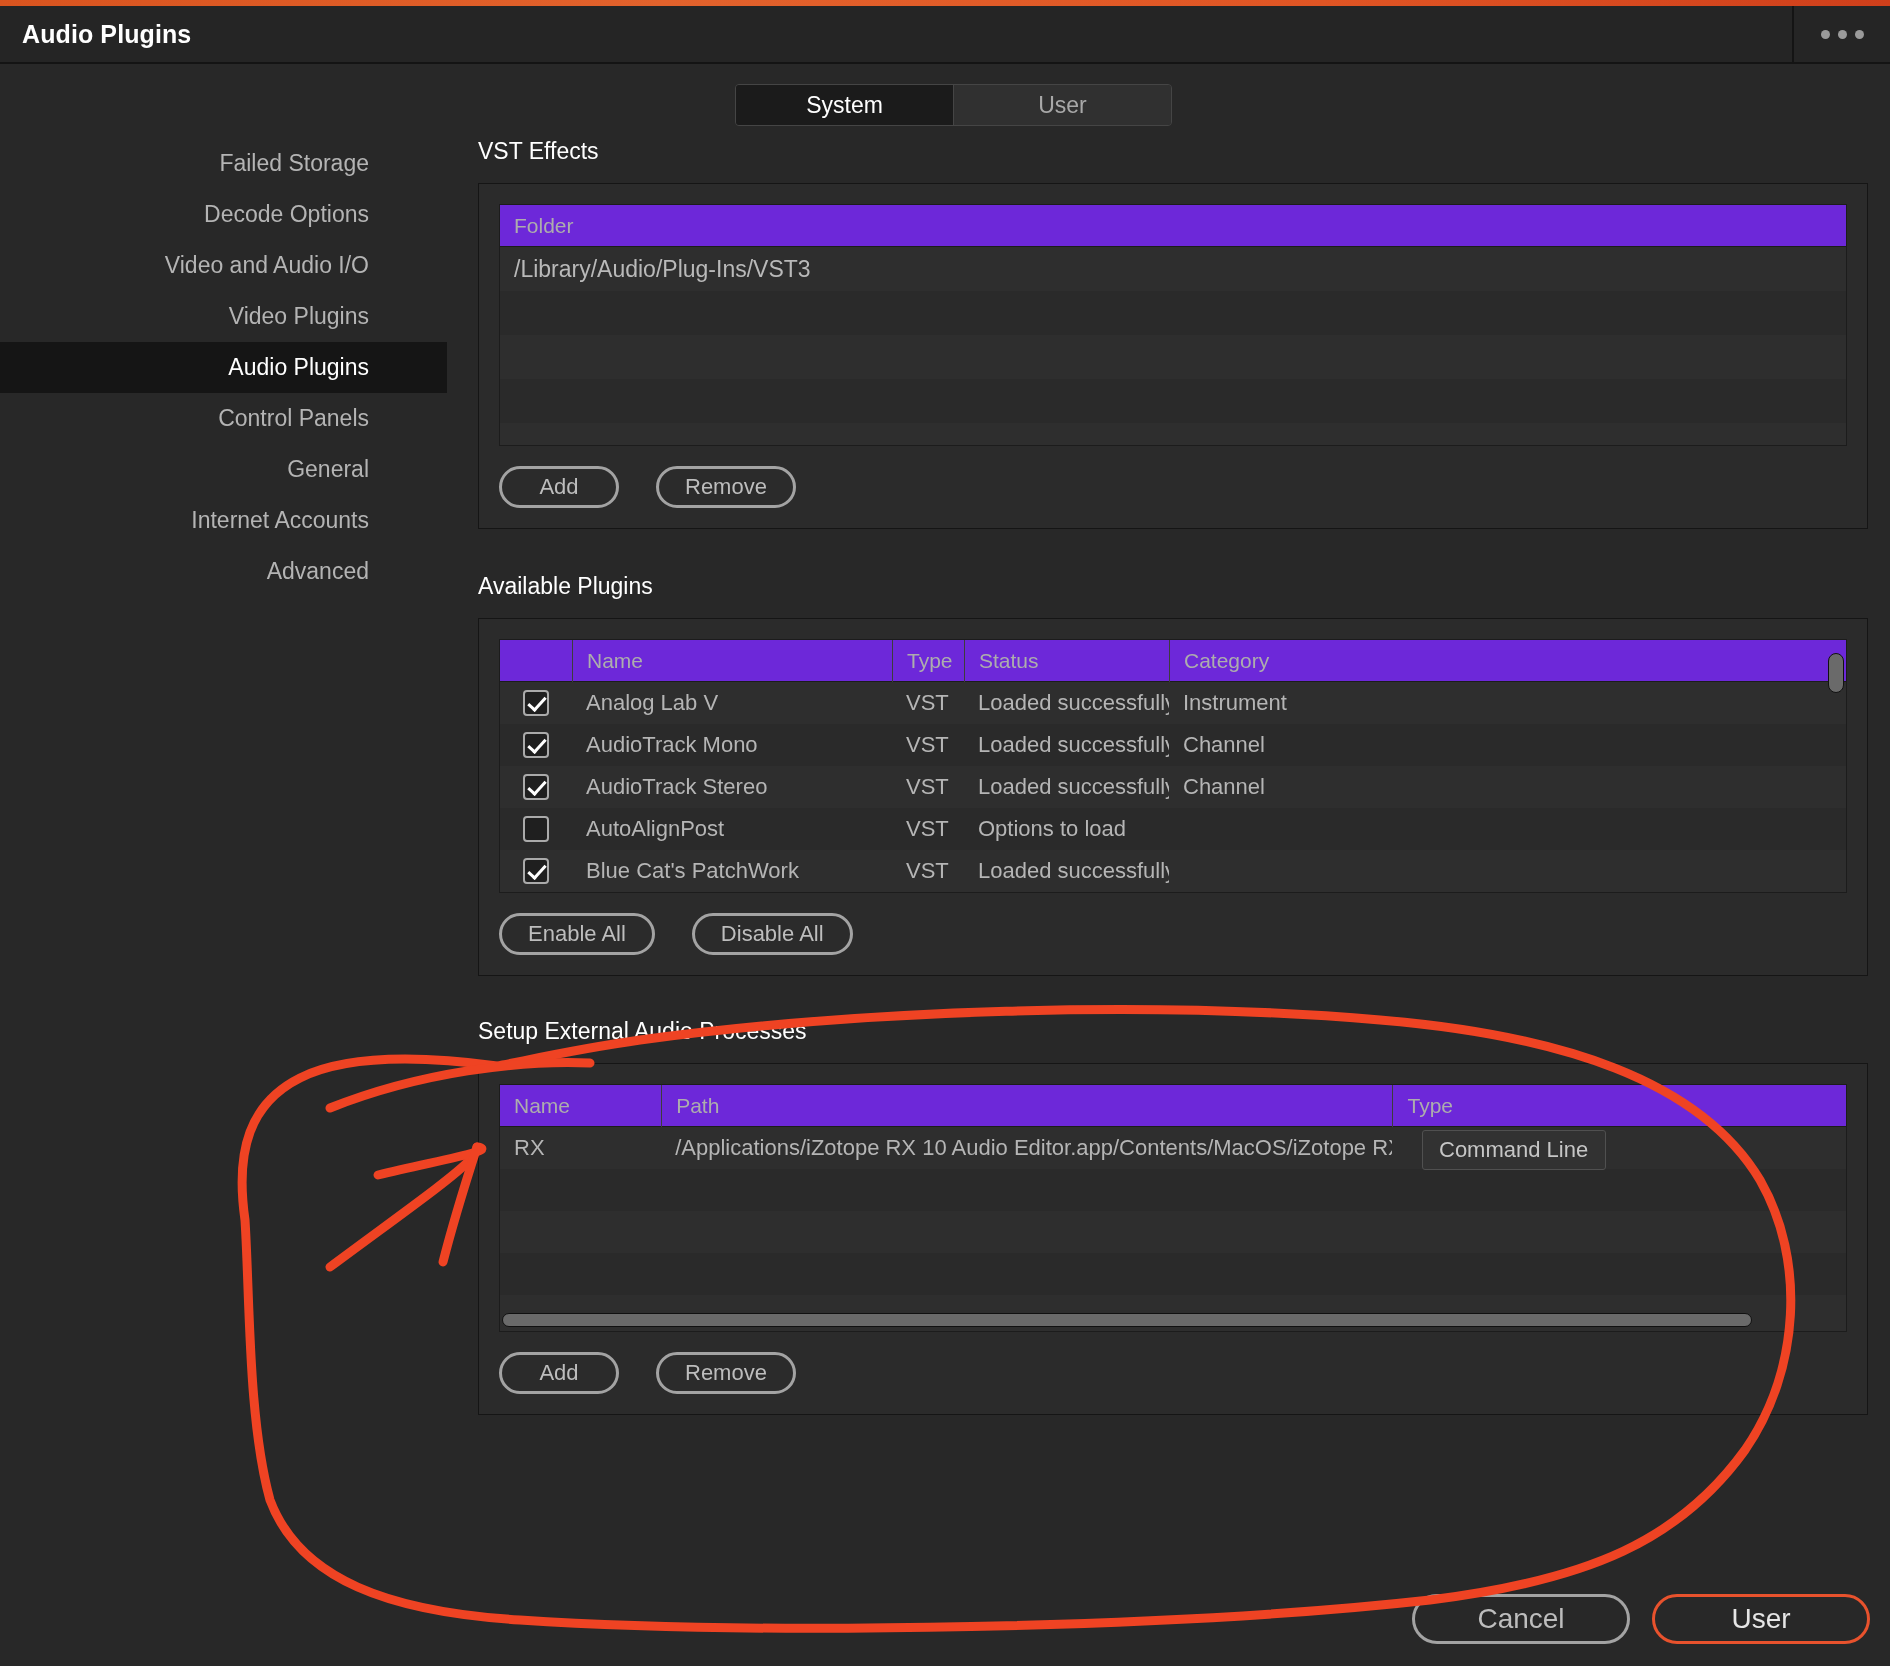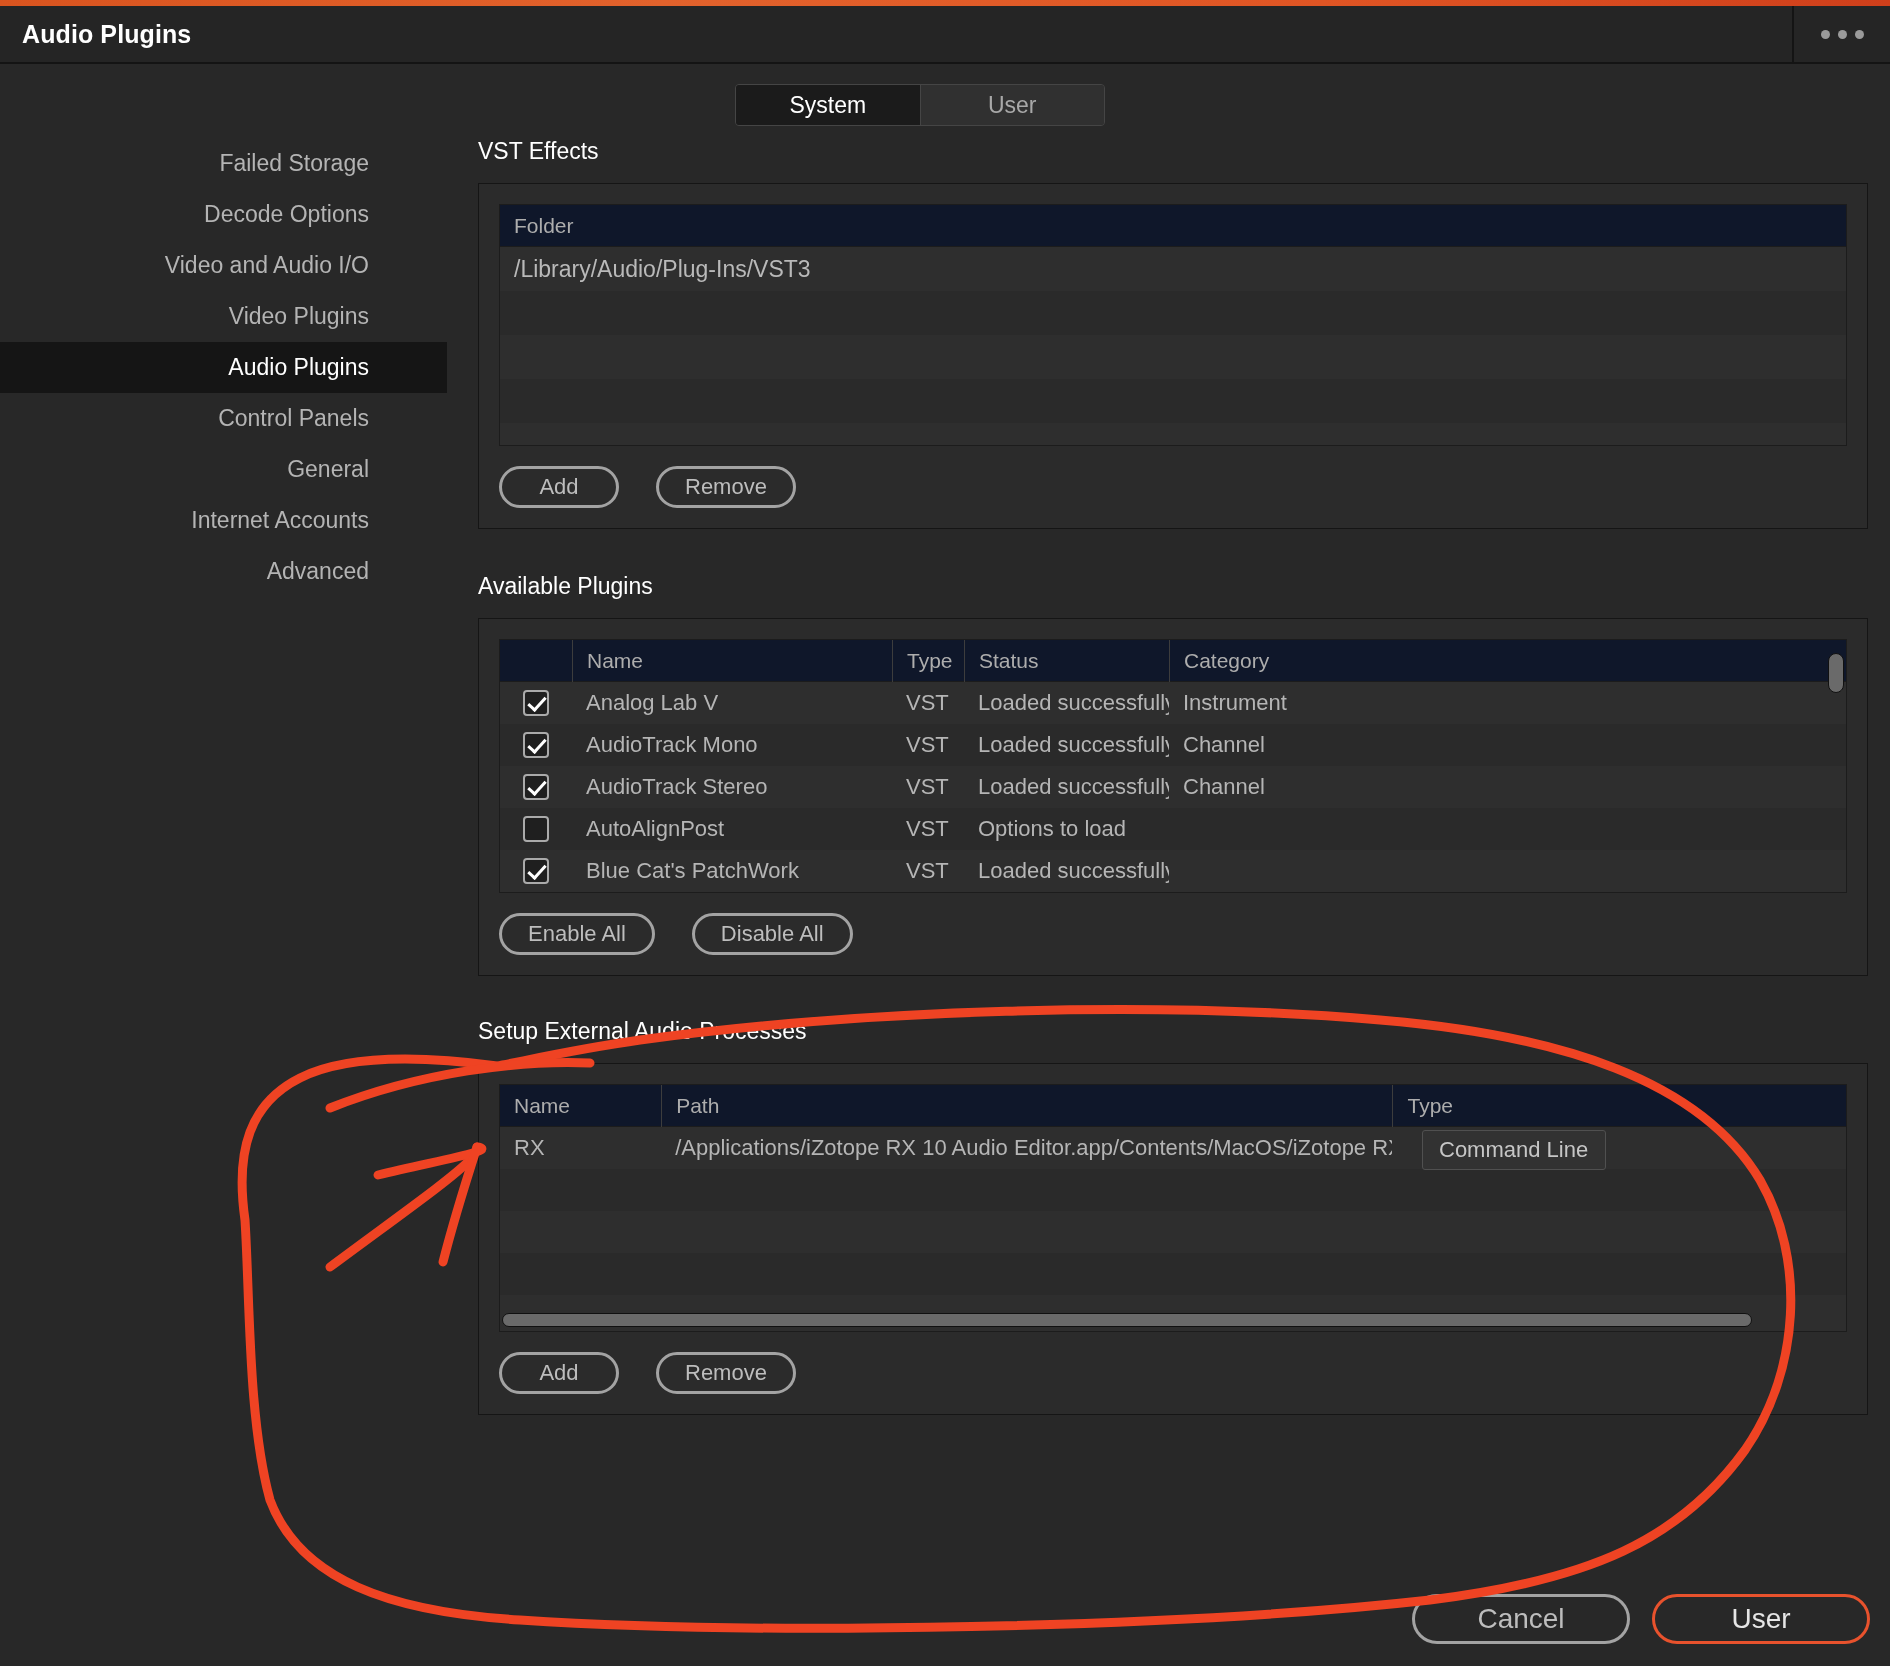--- a/index.html
+++ b/index.html
@@ -67,21 +67,21 @@
     border-radius: 50%;
     background: #9a9a9a;
     display: block;
   }
 
   
   .tabs {
     position: absolute;
     top: 84px;
     left: 735px;
-    width: 370px; height: 42px;
+    width: 437px; height: 42px;
     display: flex;
     border: 1px solid #454545;
     border-radius: 4px;
     overflow: hidden;
     background: #2f2f2f;
   }
   .tab {
     flex: 1;
     display: flex;
     align-items: center;
@@ -145,21 +145,21 @@
   
   .listbox {
     position: relative;
     border: 1px solid #1c1c1c;
     background: #2e2e2e;
     overflow: hidden;
   }
   .lb-head {
     display: flex;
     height: 42px;
-    background: #0f172a;
+    background: #6d28d9;
     border-bottom: 1px solid #1c1c1c;
     align-items: flex-start;
   }
   .lb-head .cell {
     font-size: 21px;
     color: #adadad;
     padding-left: 14px;
     height: 42px;
     line-height: 42px;
     white-space: nowrap;

